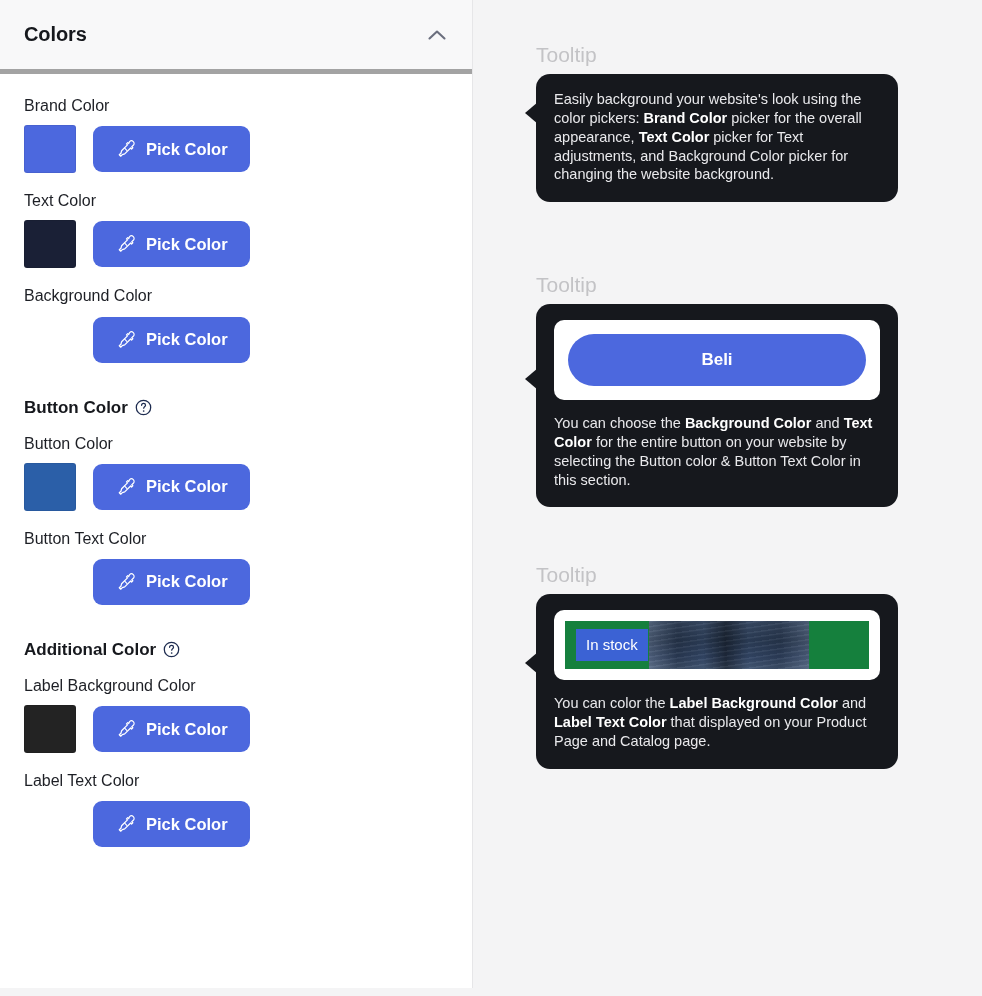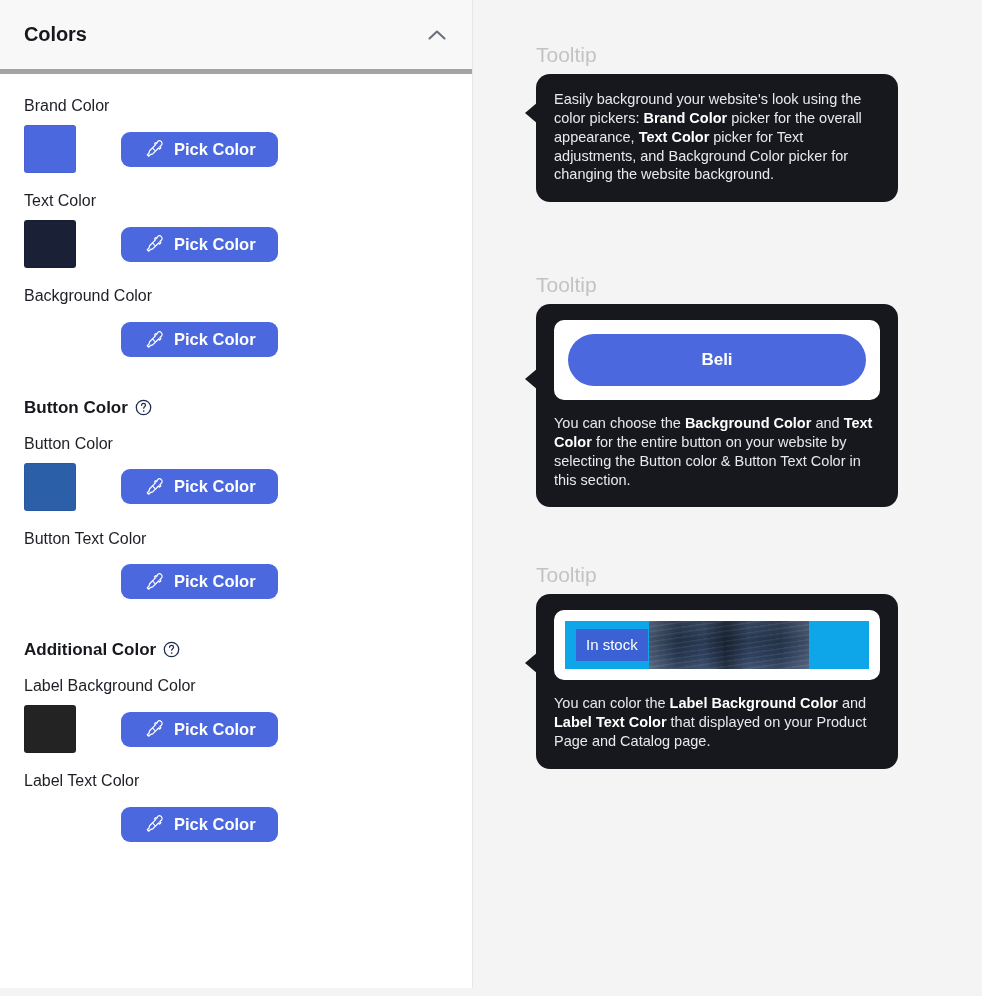--- a/index.html
+++ b/index.html
@@ -116,32 +116,31 @@
   .swatch.placeholder {
     visibility: hidden;
     border: none;
   }
 
   .pick-btn {
     display: inline-flex;
     align-items: center;
     justify-content: flex-start;
     gap: 10px;
-    height: 35px;
+    height: 46px;
     padding: 0 22px;
     background: #4c68de;
     border: none;
     border-radius: 9px;
     color: #ffffff;
     font-size: 16.5px;
     font-weight: bold;
     font-family: "Liberation Sans", sans-serif;
     cursor: pointer;
     white-space: nowrap;
-    margin-left: 28px;
   }
 
   .pipette-icon {
     width: 21px; height: 21px;
     display: inline-flex;
     align-items: center; justify-content: center;
     flex: 0 0 auto;
   }
 
   
@@ -207,21 +206,21 @@
     font-weight: bold;
     font-family: "Liberation Sans", sans-serif;
     cursor: pointer;
   }
 
   .inner-card.photo { padding: 11px; }
 
   .product-strip {
     position: relative;
     height: 48px;
-    background: #0ea5e9;
+    background: #15803d;
     overflow: hidden;
   }
 
   
   .jeans {
     position: absolute;
     left: 84px; top: 0;
     width: 160px; height: 48px;
     background:
       linear-gradient(90deg,

